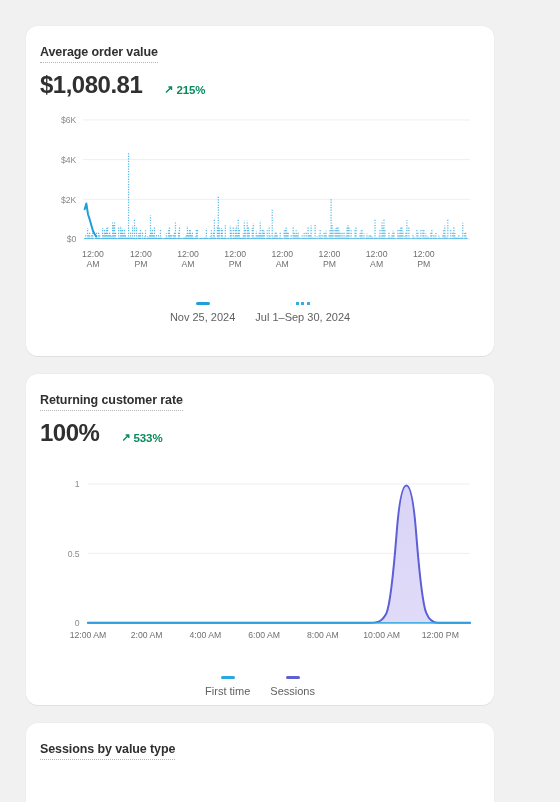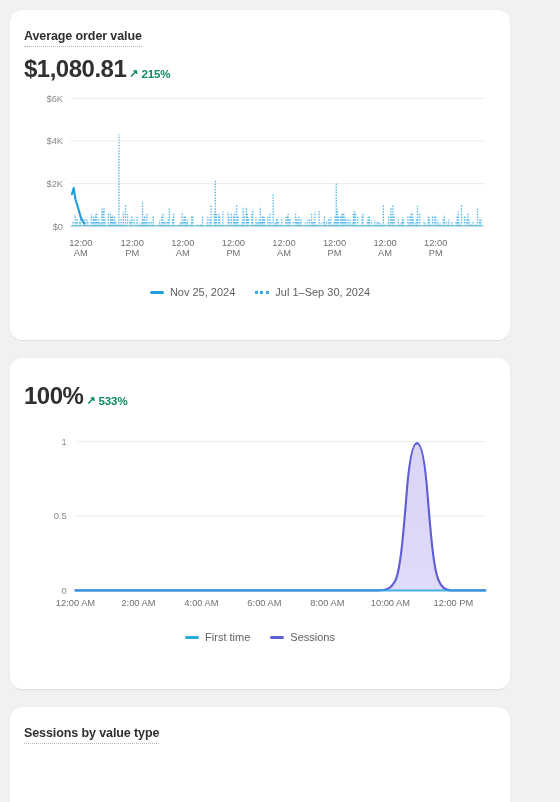--- a/index.html
+++ b/index.html
@@ -9,21 +9,21 @@
     width: 560px;
     height: 802px;
     overflow: hidden;
     font-family: "Liberation Sans", sans-serif;
     -webkit-font-smoothing: antialiased;
   }
   .page {
     width: 520px;
     height: 802px;
     box-sizing: border-box;
-    padding: 10px;
+    padding: 26px;
     display: flex;
     flex-direction: column;
     gap: 18px;
     background: #f1f1f1;
   }
   .card {
     background: #ffffff;
     border-radius: 12px;
     box-shadow: 0 1px 0 rgba(0,0,0,0.05), 0 0 0 1px rgba(0,0,0,0.015);
     box-sizing: border-box;
@@ -37,21 +37,21 @@
     color: #303030;
     letter-spacing: -0.1px;
     display: inline-block;
     border-bottom: 1px dotted #b5b5b5;
     padding-bottom: 2px;
     line-height: 15px;
   }
   .metric-row {
     display: flex;
     align-items: baseline;
-    gap: 3px;
+    gap: 22px;
     margin-top: 9px;
   }
   .metric-value {
     font-size: 24px;
     font-weight: bold;
     color: #303030;
     letter-spacing: -0.5px;
     line-height: 26px;
   }
   .delta {
@@ -79,20 +79,21 @@
     gap: 20px;
     margin-top: 10px;
     padding-bottom: 4px;
   }
   .legend-item {
     display: flex;
     align-items: center;
     gap: 6px;
     font-size: 11px;
     color: #616161;
+    flex-direction: column;
   }
   .legend-swatch {
     width: 14px;
     height: 3px;
     border-radius: 2px;
     display: inline-block;
   }
   .legend-swatch.dotted {
     height: 0;
     border-top: 3px dotted #34aee0;
@@ -563,20 +564,21 @@
         <span>Nov 25, 2024</span>
       </span>
       <span class="legend-item">
         <span class="legend-swatch dotted"></span>
         <span>Jul 1–Sep 30, 2024</span>
       </span>
     </div>
   </div>
 
   <div class="card" style="height:331px;">
+    <span class="card-title">Returning customer rate</span>
 
     <div class="metric-row">
       <span class="metric-value">100%</span>
       <span class="delta">
         <span class="arrow">↗</span>
         <span>533%</span>
       </span>
     </div>
 
     <div class="chart-area" style="margin-top:14px;">
@@ -614,21 +616,21 @@
           <text class="axis-label-x" x="129" y="194" text-anchor="middle">2:00 AM</text>
           <text class="axis-label-x" x="200" y="194" text-anchor="middle">4:00 AM</text>
           <text class="axis-label-x" x="271" y="194" text-anchor="middle">6:00 AM</text>
           <text class="axis-label-x" x="342" y="194" text-anchor="middle">8:00 AM</text>
           <text class="axis-label-x" x="413" y="194" text-anchor="middle">10:00 AM</text>
           <text class="axis-label-x" x="484" y="194" text-anchor="middle">12:00 PM</text>
         </g>
       </svg>
     </div>
 
-    <div class="legend" style="margin-top:8px;">
+    <div class="legend" style="margin-top:16px;">
       <span class="legend-item">
         <span class="legend-swatch" style="background:#2aa8e0;"></span>
         <span>First time</span>
       </span>
       <span class="legend-item">
         <span class="legend-swatch" style="background:#5c5fd6;"></span>
         <span>Sessions</span>
       </span>
     </div>
   </div>

